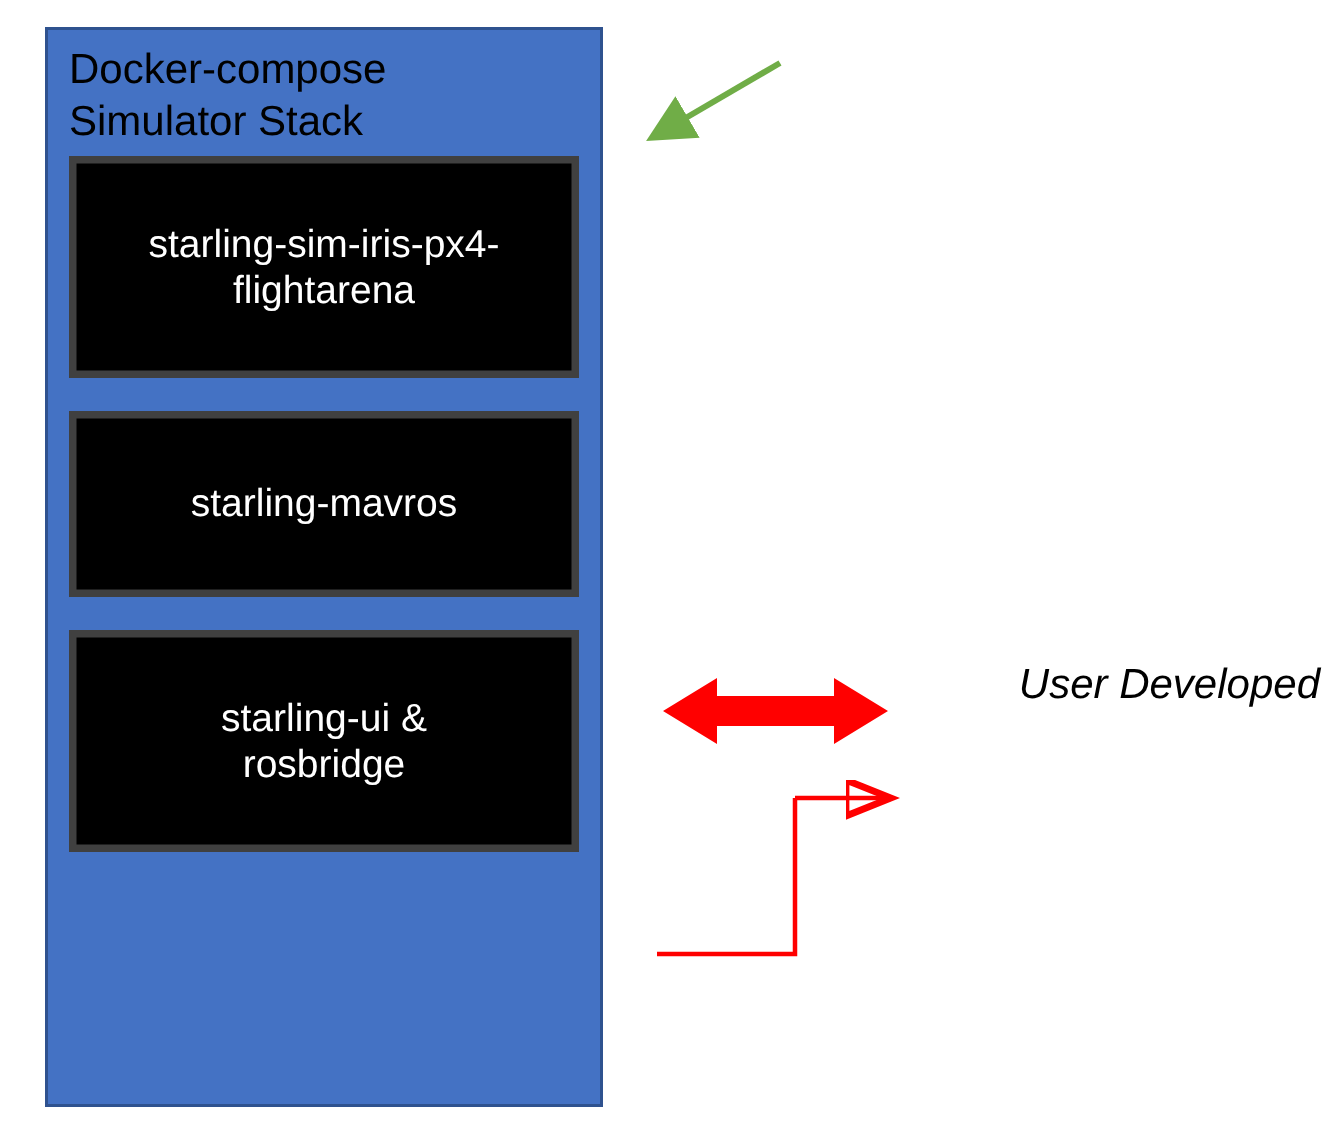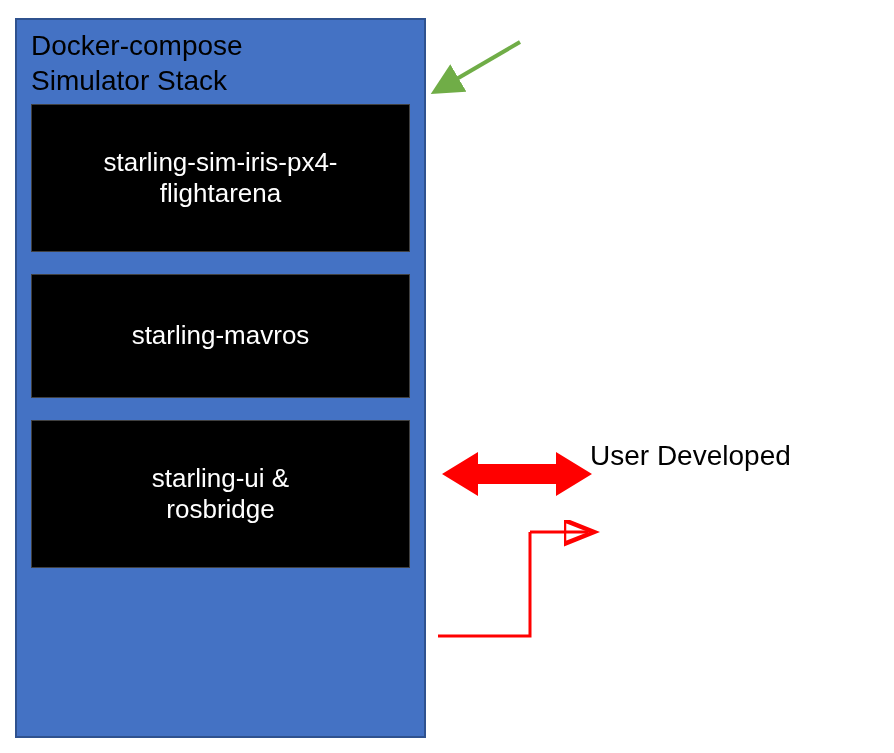--- a/index.html
+++ b/index.html
@@ -7,64 +7,65 @@
     padding: 0;
     width: 894px;
     height: 753px;
     background: #ffffff;
     font-family: "Segoe UI", Arial, sans-serif;
     position: relative;
     overflow: hidden;
   }
   .stack-container {
     position: absolute;
-    left: 15px;
+    left: 30px;
     top: 18px;
-    width: 411px;
+    width: 372px;
     height: 720px;
     background: #4472C4;
     border: 2px solid #2F528F;
     box-sizing: border-box;
   }
   .stack-title {
     color: #000;
     font-size: 28px;
     line-height: 1.25;
     padding: 8px 14px 6px 14px;
   }
   .stack-inner {
     padding: 0 14px 14px 14px;
     display: flex;
     flex-direction: column;
     gap: 22px;
   }
   .stack-box {
     background: #000;
-    border: 1px solid #404040;
+    border: 5px solid #404040;
     color: #fff;
     height: 124px;
     display: flex;
     align-items: center;
     justify-content: center;
     text-align: center;
     font-size: 26px;
     line-height: 1.2;
     padding: 8px 8px;
     box-sizing: border-box;
   }
   .tall { height: 148px; }
   .app-label {
     position: absolute;
     left: 590px;
     top: 438px;
     width: 290px;
     color: #000;
     font-size: 28px;
     line-height: 1.25;
-    text-align: left;
+    text-align: right;
+    font-style: italic;
   }
   svg.overlay {
     position: absolute;
     left: 0;
     top: 0;
     width: 894px;
     height: 753px;
     pointer-events: none;
   }
 </style>

